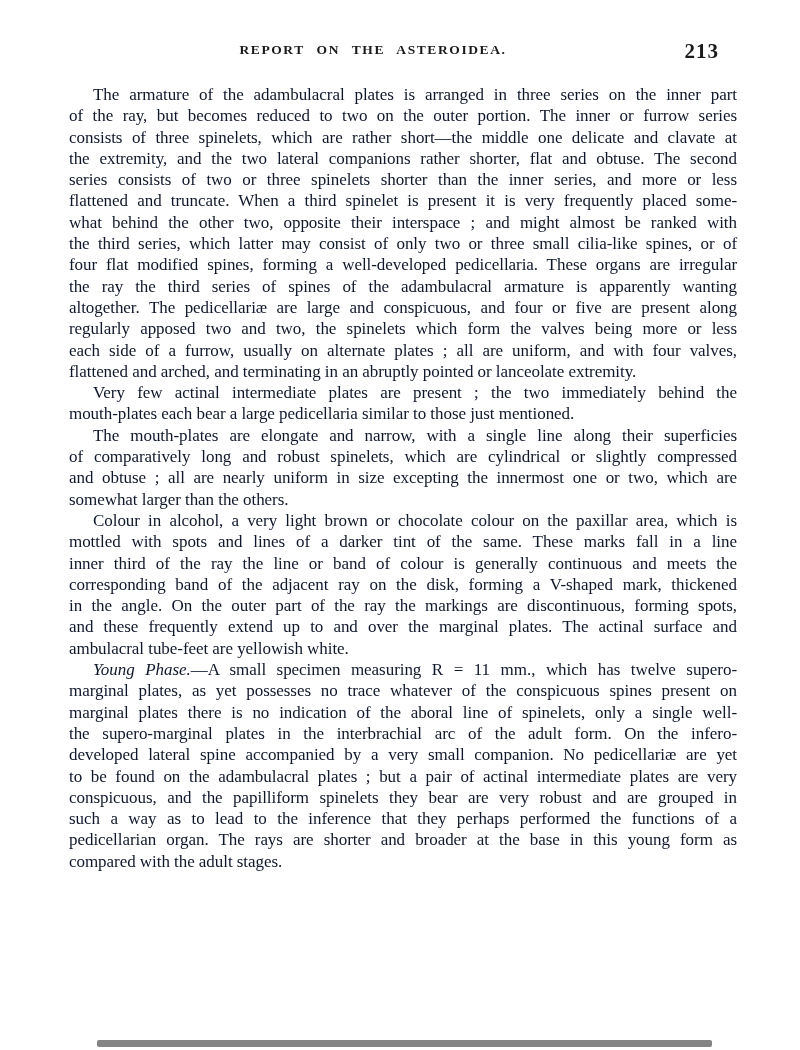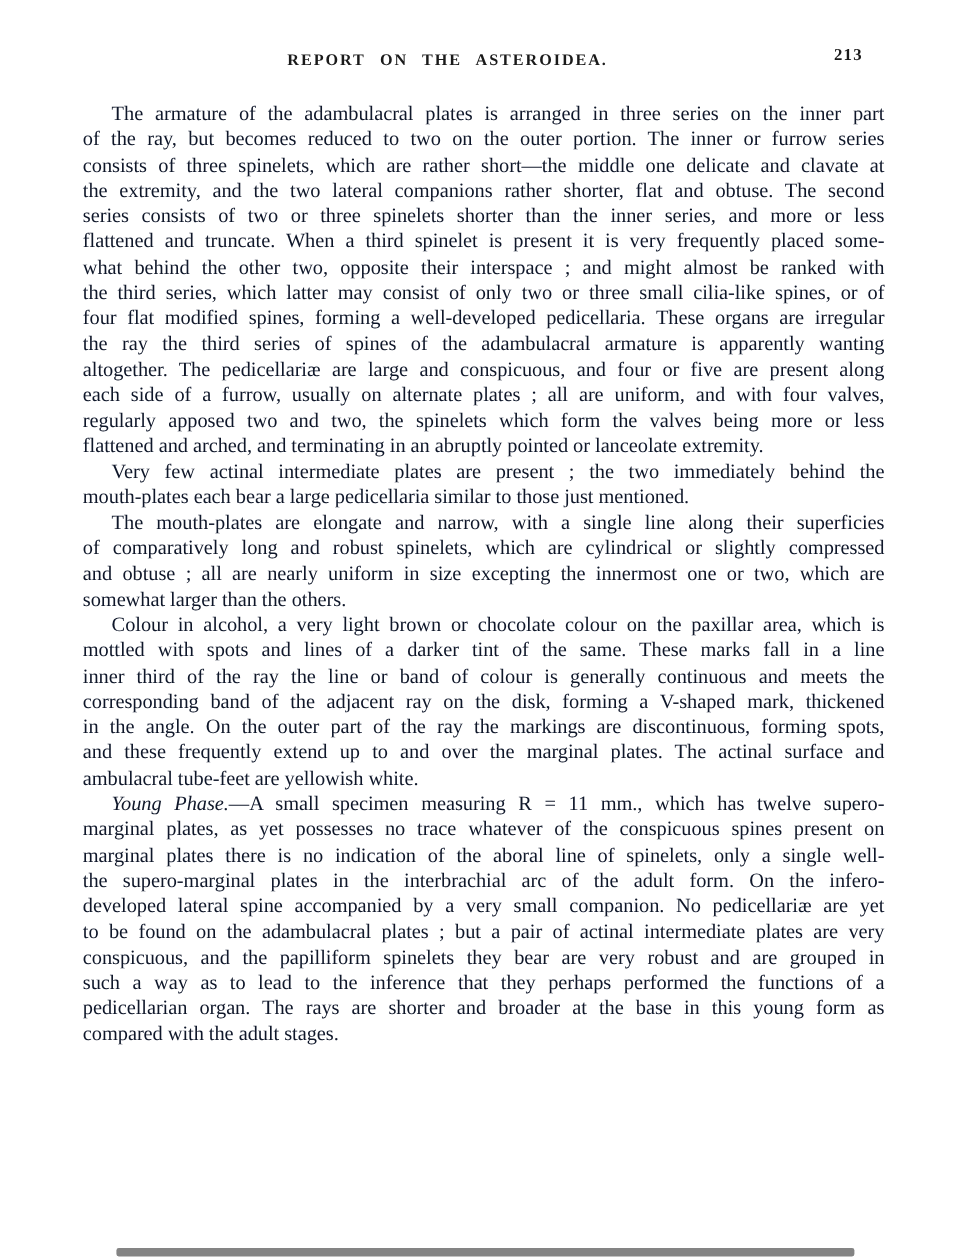--- a/index.html
+++ b/index.html
@@ -29,21 +29,21 @@
     font-weight: bold;
     letter-spacing: 1.6px;
     word-spacing: 7px;
     color: #1a1a1a;
     white-space: nowrap;
   }
   .page-number {
     position: absolute;
     right: 18px;
     top: -3px;
-    font-size: 14px;
+    font-size: 21px;
     font-weight: bold;
     letter-spacing: 1px;
     color: #1a1a1a;
   }
   .page-body {
     position: absolute;
     top: 84px;
     left: 69px;
     width: 668px;
   }
@@ -90,22 +90,22 @@
         <div class="line">of the ray, but becomes reduced to two on the outer portion.  The inner or furrow series</div>
         <div class="line">consists of three spinelets, which are rather short—the middle one delicate and clavate at</div>
         <div class="line">the extremity, and the two lateral companions rather shorter, flat and obtuse.  The second</div>
         <div class="line">series consists of two or three spinelets shorter than the inner series, and more or less</div>
         <div class="line">flattened and truncate.  When a third spinelet is present it is very frequently placed some-</div>
         <div class="line">what behind the other two, opposite their interspace ; and might almost be ranked with</div>
         <div class="line">the third series, which latter may consist of only two or three small cilia-like spines, or of</div>
         <div class="line">four flat modified spines, forming a well-developed pedicellaria.  These organs are irregular</div>
         <div class="line">the ray the third series of spines of the adambulacral armature is apparently wanting</div>
         <div class="line">altogether.  The pedicellariæ are large and conspicuous, and four or five are present along</div>
+        <div class="line">regularly apposed two and two, the spinelets which form the valves being more or less</div>
         <div class="line">each side of a furrow, usually on alternate plates ; all are uniform, and with four valves,</div>
-        <div class="line">regularly apposed two and two, the spinelets which form the valves being more or less</div>
         <div class="line last">flattened and arched, and terminating in an abruptly pointed or lanceolate extremity.</div>
       </div>
       <div class="para">
         <div class="line first">Very few actinal intermediate plates are present ; the two immediately behind the</div>
         <div class="line last">mouth-plates each bear a large pedicellaria similar to those just mentioned.</div>
       </div>
       <div class="para">
         <div class="line first">The mouth-plates are elongate and narrow, with a single line along their superficies</div>
         <div class="line">of comparatively long and robust spinelets, which are cylindrical or slightly compressed</div>
         <div class="line">and obtuse ; all are nearly uniform in size excepting the innermost one or two, which are</div>

